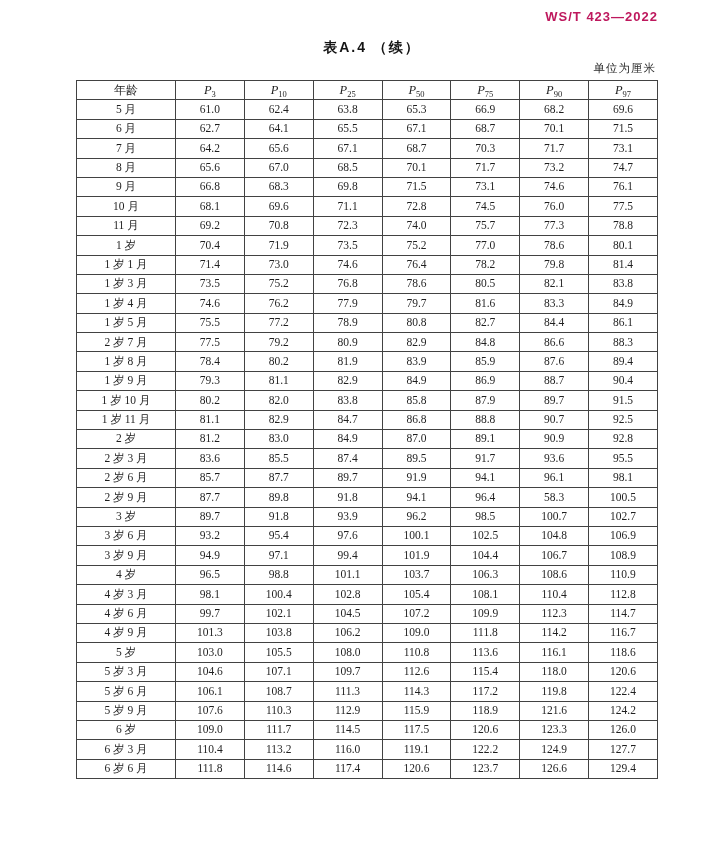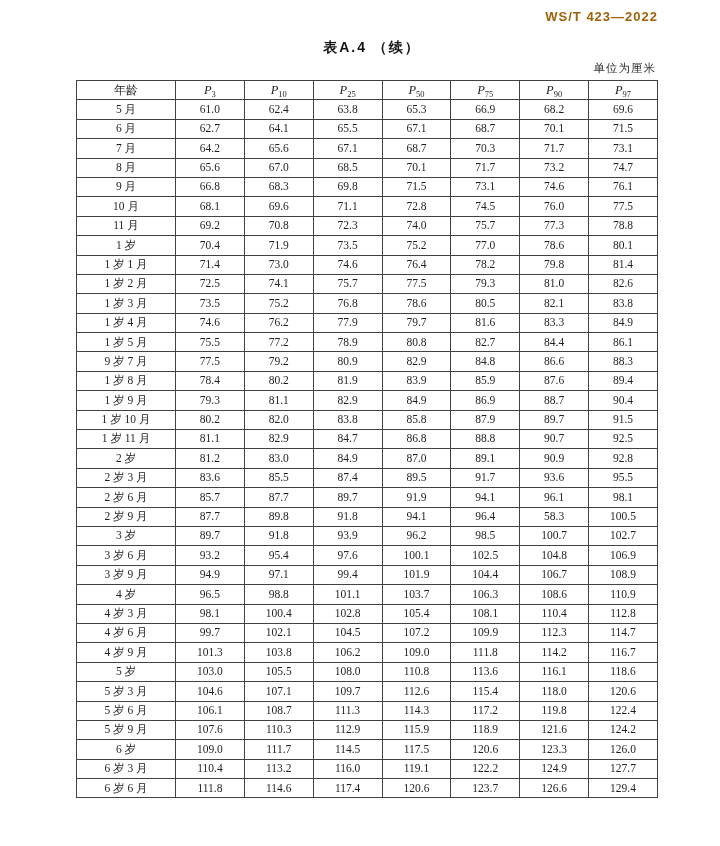--- a/index.html
+++ b/index.html
@@ -17,21 +17,21 @@
     color: #1f1f1f;
   }
   .doc-number {
     position: absolute;
     top: 9px;
     right: 62px;
     font-family: "Liberation Sans", "DejaVu Sans", sans-serif;
     font-weight: bold;
     font-size: 13px;
     letter-spacing: 1px;
-    color: #a16207;
+    color: #be185d;
     white-space: nowrap;
   }
   .table-title {
     position: absolute;
     top: 39px;
     left: 12px;
     width: 100%;
     text-align: center;
     font-family: "Liberation Sans", "DejaVu Sans", sans-serif;
     font-weight: bold;
@@ -201,30 +201,20 @@
           <td>1 岁 1 月</td>
           <td>71.4</td>
           <td>73.0</td>
           <td>74.6</td>
           <td>76.4</td>
           <td>78.2</td>
           <td>79.8</td>
           <td>81.4</td>
         </tr>
         <tr>
-          <td>1 岁 2 月</td>
-          <td>72.5</td>
-          <td>74.1</td>
-          <td>75.7</td>
-          <td>77.5</td>
-          <td>79.3</td>
-          <td>81.0</td>
-          <td>82.6</td>
-        </tr>
-        <tr>
           <td>1 岁 3 月</td>
           <td>73.5</td>
           <td>75.2</td>
           <td>76.8</td>
           <td>78.6</td>
           <td>80.5</td>
           <td>82.1</td>
           <td>83.8</td>
         </tr>
         <tr>
@@ -241,21 +231,21 @@
           <td>1 岁 5 月</td>
           <td>75.5</td>
           <td>77.2</td>
           <td>78.9</td>
           <td>80.8</td>
           <td>82.7</td>
           <td>84.4</td>
           <td>86.1</td>
         </tr>
         <tr>
-          <td>9 岁 7 月</td>
+          <td>2 岁 7 月</td>
           <td>77.5</td>
           <td>79.2</td>
           <td>80.9</td>
           <td>82.9</td>
           <td>84.8</td>
           <td>86.6</td>
           <td>88.3</td>
         </tr>
         <tr>
           <td>1 岁 8 月</td>

